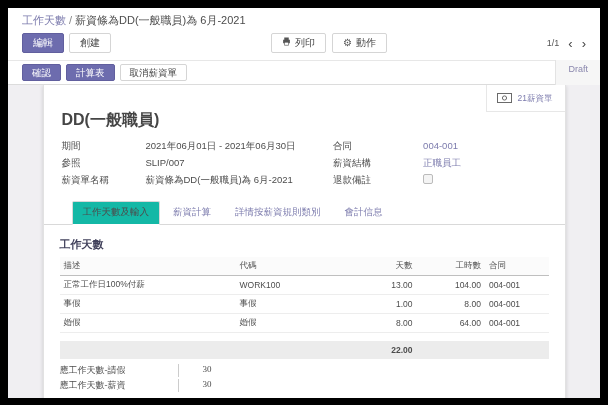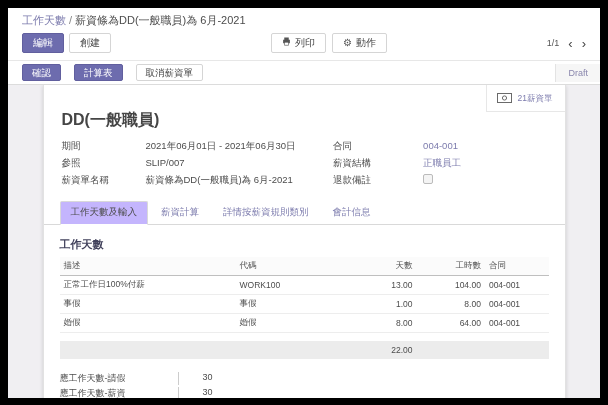--- a/index.html
+++ b/index.html
@@ -16,22 +16,22 @@
   .toolbar { display:flex; align-items:center; padding:3px 14px 7px; gap:5px; }
   .btn { font-size:10px; padding:3px 10px; border-radius:2px; cursor:pointer; line-height:1.2;
          border:1px solid #d5d5d5; background:#fff; color:#444; display:inline-flex; align-items:center; gap:4px; }
   .btn-primary { background:#6d6cae; border-color:#615f9e; color:#fff; }
   .toolbar-center { margin:0 auto; display:flex; gap:6px; }
   .pager { display:flex; align-items:center; gap:9px; font-size:9px; color:#555; }
   .pager .chev { font-size:13px; color:#444; cursor:pointer; line-height:1; }
   .gear { font-size:10px; color:#555; line-height:1; }
 
   
-  .statusbar { display:flex; align-items:center; border-top:1px solid #e7e7e7; border-bottom:1px solid #dcdcdc;
-               padding:3px 14px; gap:13px; background:#fff; }
+  .statusbar { display:flex; border-top:1px solid #e7e7e7; border-bottom:1px solid #dcdcdc;
+               padding:3px 14px; gap:5px; background:#fff; }
   .btn-sm { font-size:9.5px; padding:2px 9px; }
   .state-badge { margin-left:auto; font-size:9px; color:#8a87ad; background:#f6f6f6; border-left:1px solid #e3e3e3;
                  padding:4px 12px; margin-right:-14px; margin-top:-4px; margin-bottom:-4px; }
 
   
   .content { flex:1; background:#f0eff2; overflow:hidden; padding-bottom:6px; }
   .sheet { width:523px; margin:0 auto; background:#fff; border:1px solid #e2e2e2; border-top:none;
            box-shadow:0 1px 4px rgba(0,0,0,.15); min-height:336px; position:relative; }
   .stat-btn { position:absolute; top:0; right:0; border-left:1px solid #e7e7e7; border-bottom:1px solid #e7e7e7;
               padding:4px 12px 4px 10px; display:flex; align-items:center; gap:6px; cursor:pointer; background:#fff; }
@@ -45,35 +45,35 @@
   .field-row { display:flex; align-items:flex-start; margin-bottom:4px; min-height:11px; }
   .field-label { width:84px; flex:none; color:#4c4c4c; }
   .info-col-right .field-label { width:90px; }
   .field-value { flex:1; color:#4c4c4c; }
   .field-link { color:#7c7bad; cursor:pointer; }
   .checkbox { width:10px; height:10px; border:1px solid #bbb; border-radius:2px; background:#f4f4f4; cursor:pointer; }
 
   
   .tabs { display:flex; gap:2px; padding:0 16px; border-bottom:1px solid #d9d9d9; margin-top:9px; font-size:9.5px; }
   .tab { padding:4px 10px 5px; color:#7c7bad; cursor:pointer; position:relative; top:1px; border:1px solid transparent; }
-  .tab.active { background:#c4b5fd; border-color:#d9d9d9; border-bottom-color:#fff; color:#4c4c4c; border-radius:2px 2px 0 0; }
+  .tab.active { background:#14b8a6; border-color:#d9d9d9; border-bottom-color:#fff; color:#4c4c4c; border-radius:2px 2px 0 0;margin-left:12px; }
 
   .tab-body { padding:2px 16px 8px; }
   .section-h { font-size:11px; font-weight:bold; color:#42425c; margin:10px 0 5px; }
 
   table { width:100%; border-collapse:collapse; font-size:8.5px; color:#4c4c4c; table-layout:fixed; }
   th { font-weight:normal; color:#555; text-align:left; padding:3px 4px; border-bottom:1px solid #bfbfbf; background:#fbfbfb; }
   td { padding:3px 4px; border-bottom:1px solid #ededed; overflow:hidden; white-space:nowrap; }
   .num { text-align:right; }
   tr.spacer td { border-bottom:none; padding:4px 0; }
   tr.total-row td { background:#ececec; border-bottom:none; padding:4px; }
-  tr.total-row .total-val { font-weight:normal; }
+  tr.total-row .total-val { font-weight:bold; }
   tr.data-row { cursor:pointer; }
 
-  .extra-fields { margin:13px 0 0; font-size:9px; color:#4c4c4c; }
+  .extra-fields { margin:5px 0 0; font-size:9px; color:#4c4c4c;font-family:Liberation Serif, serif; }
   .extra-row { display:flex; margin-bottom:2px; }
   .extra-label { width:118px; flex:none; }
   .extra-value { border-left:1px solid #ccc; padding-left:24px; min-height:11px; flex:1; }
 </style>
 </head>
 <body>
 
 <div class="app">
 
   <div class="breadcrumb">

